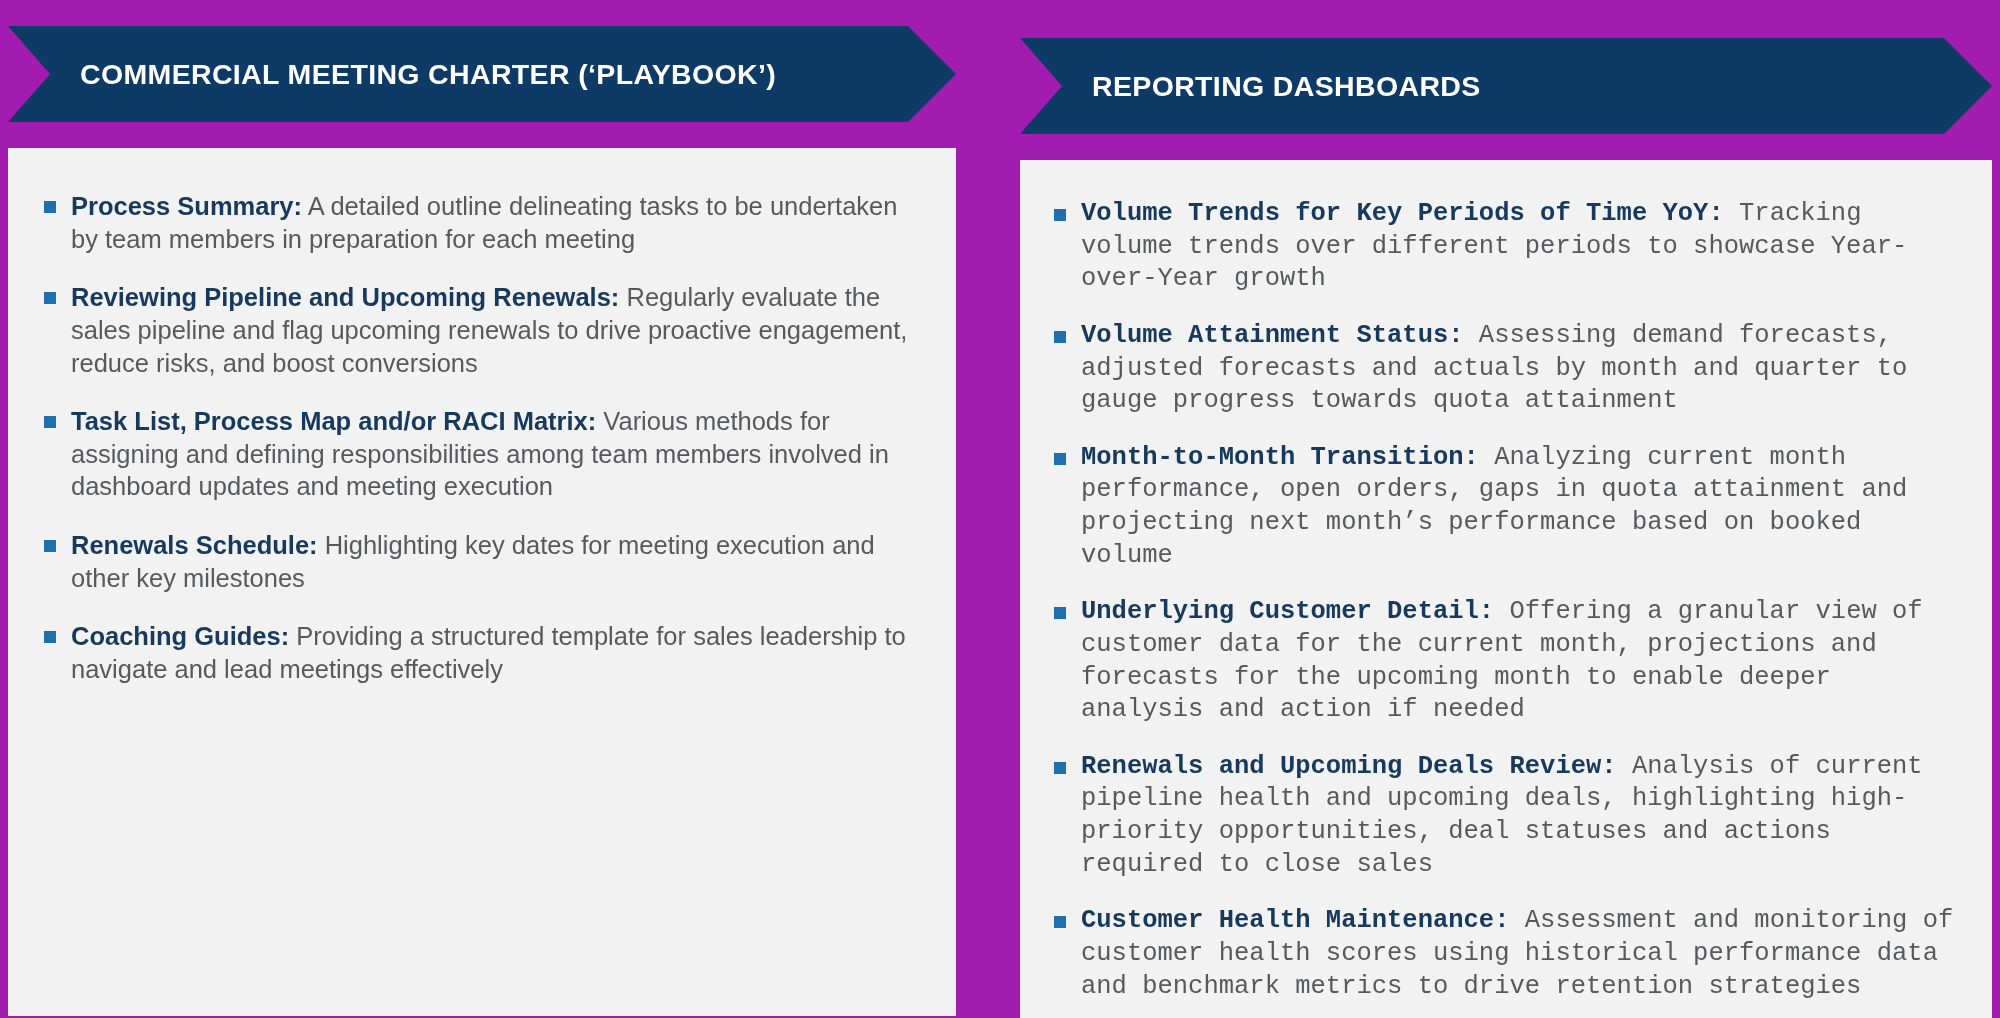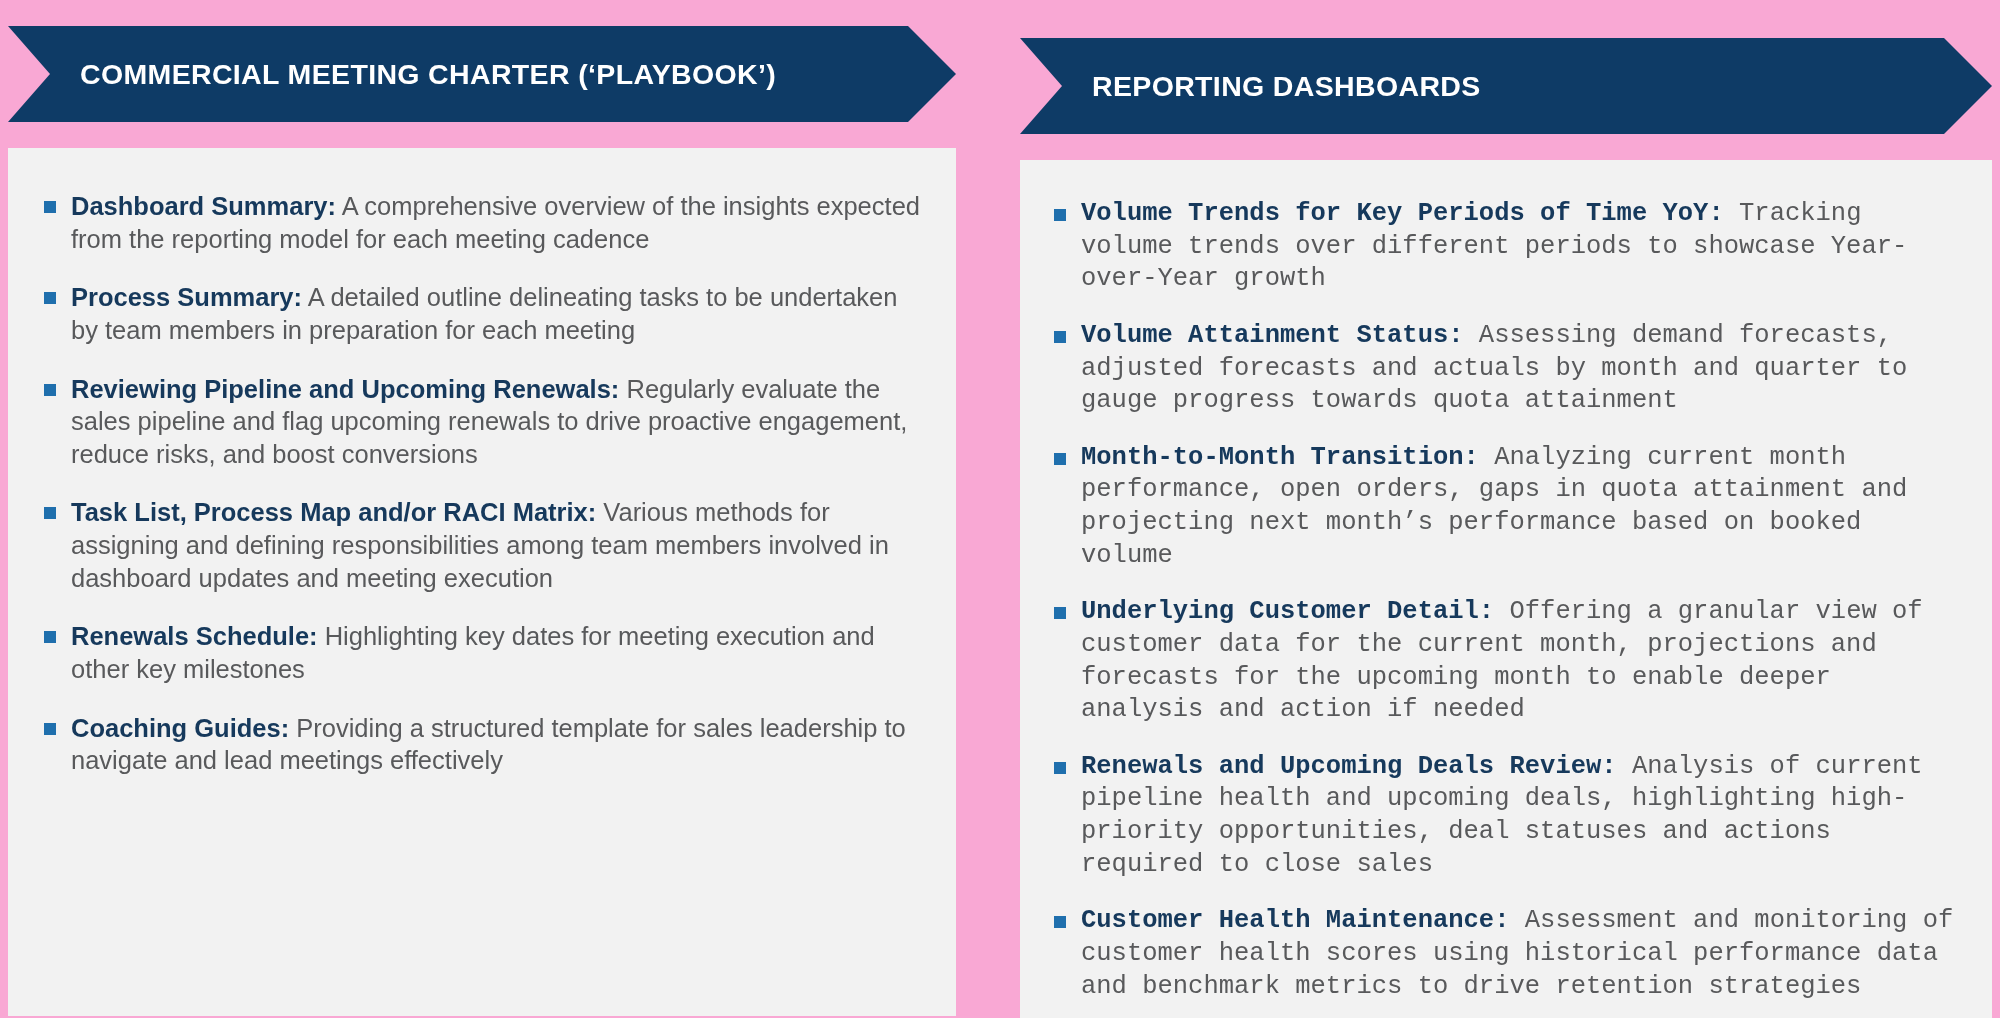--- a/index.html
+++ b/index.html
@@ -9,21 +9,21 @@
     height: 1018px;
     background: #ffffff;
     font-family: "Liberation Sans", sans-serif;
     overflow: hidden;
   }
 
   .board {
     position: relative;
     width: 2000px;
     height: 1018px;
-    background: #f9a8d4;
+    background: #a21caf;
   }
 
   
   .column {
     position: absolute;
     top: 0;
   }
   .column.left  { left: 8px;    width: 948px; }
   .column.right { left: 1020px; width: 972px; margin-top: 12px; }
 
@@ -90,23 +90,20 @@
 
 <div class="board">
 
   <div class="column left">
     <div class="banner">
       <div class="banner-title">COMMERCIAL MEETING CHARTER (‘PLAYBOOK’)</div>
     </div>
     <div class="panel left-panel">
       <ul class="bullets">
         <li>
-          <span class="term">Dashboard Summary:</span><span class="desc"> A comprehensive overview of the insights expected from the reporting model for each meeting cadence</span>
-        </li>
-        <li>
           <span class="term">Process Summary:</span><span class="desc"> A detailed outline delineating tasks to be undertaken by team members in preparation for each meeting</span>
         </li>
         <li>
           <span class="term">Reviewing Pipeline and Upcoming Renewals:</span><span class="desc"> Regularly evaluate the sales pipeline and flag upcoming renewals to drive proactive engagement, reduce risks, and boost conversions</span>
         </li>
         <li>
           <span class="term">Task List, Process Map and/or RACI Matrix:</span><span class="desc"> Various methods for assigning and defining responsibilities among team members involved in dashboard updates and meeting execution</span>
         </li>
         <li>
           <span class="term">Renewals Schedule:</span><span class="desc"> Highlighting key dates for meeting execution and other key milestones</span>

